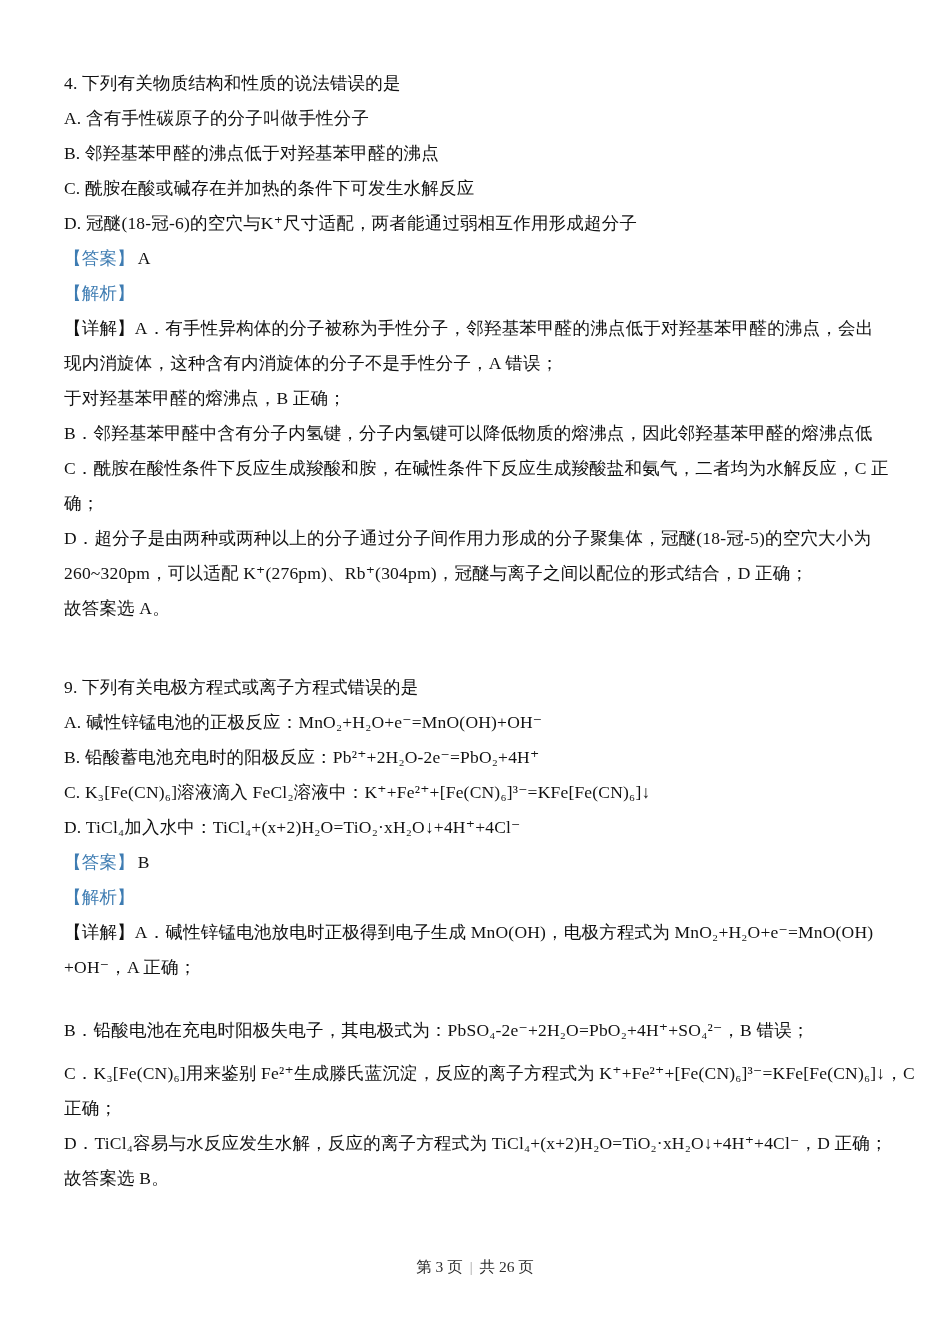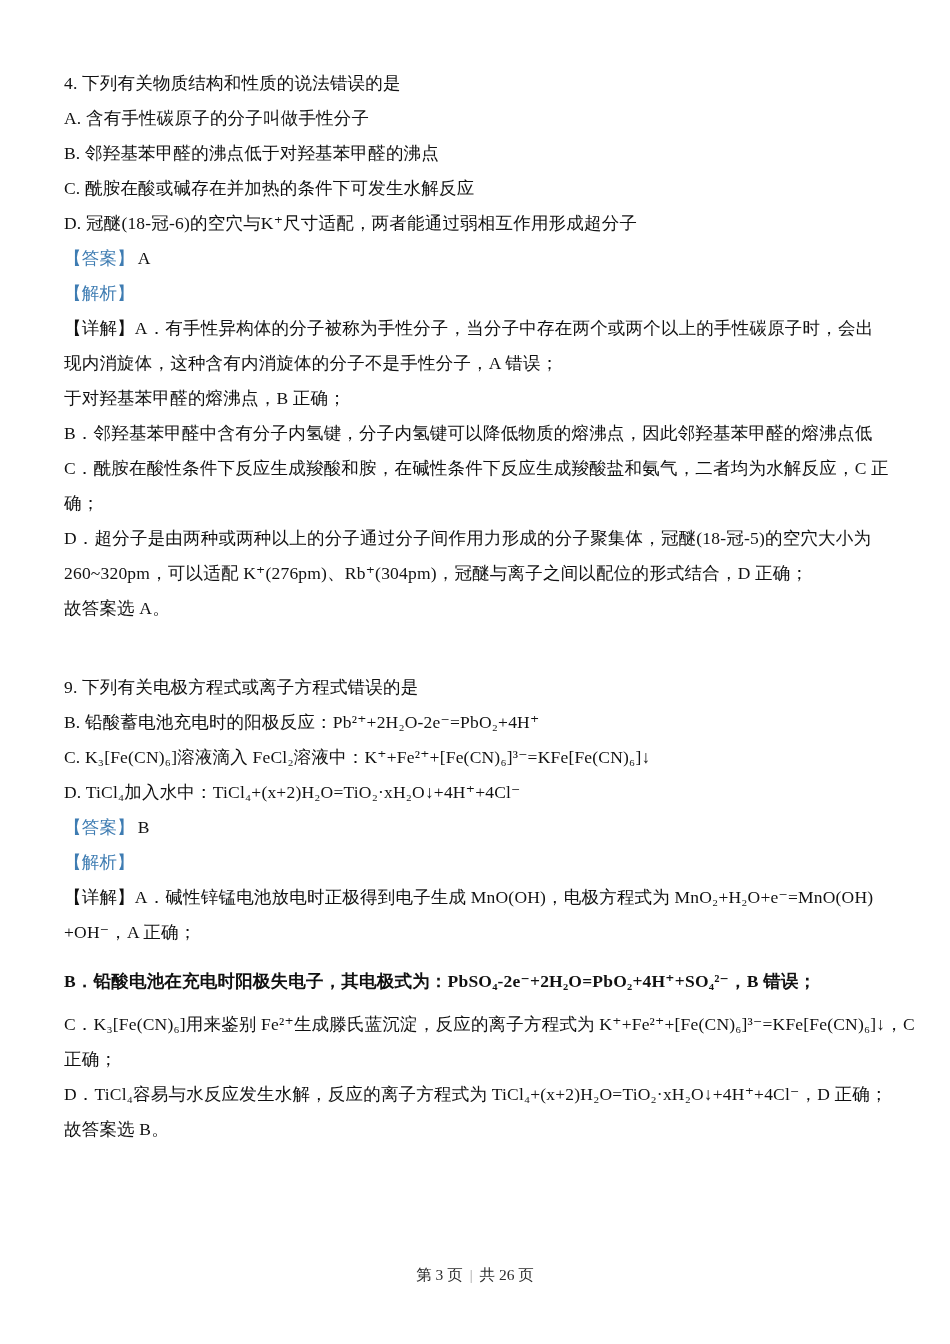--- a/index.html
+++ b/index.html
@@ -21,24 +21,24 @@
   .content { position: absolute; left: 64px; right: 58px; top: 66px; }
   .line {
     min-height: 35px; line-height: 35px;
     font-size: 17.5px;
     white-space: nowrap;
     letter-spacing: 0.2px;
   }
   .blue { color: var(--accent-blue); }
   .answer-value { margin-left: 3px; }
   .q5-block { margin-top: 44px; }
-  .mt-extra { margin-top: 14px; font-weight: bold; }
+  .mt-extra { margin-top: 28px; }
   .mt-extra2 { margin-top: 8px; }
   .footer {
-    position: absolute; bottom: 8px; left: 0; right: 0;
+    position: absolute; bottom: 16px; left: 0; right: 0;
     text-align: center;
     font-size: 15.5px; line-height: 24px; color: #2b2b2b;
   }
   .footer .sep { color: var(--footer-sep); margin: 0 7px; font-size: 14px; }
 </style>
 </head>
 <body>
 
 <div class="page">
   <div class="content">
@@ -48,33 +48,34 @@
       <div class="line">A. 含有手性碳原子的分子叫做手性分子</div>
       <div class="line">B. 邻羟基苯甲醛的沸点低于对羟基苯甲醛的沸点</div>
       <div class="line">C. 酰胺在酸或碱存在并加热的条件下可发生水解反应</div>
       <div class="line">D. 冠醚(18-冠-6)的空穴与K⁺尺寸适配，两者能通过弱相互作用形成超分子</div>
       <div class="line">
         <span class="blue">【答案】</span><span class="answer-value">A</span>
       </div>
       <div class="line">
         <span class="blue">【解析】</span>
       </div>
-      <div class="line">【详解】A．有手性异构体的分子被称为手性分子，当分子中存在两个或两个以上的手性碳原子时，会出</div>
+      <div class="line">【详解】A．有手性异构体的分子被称为手性分子，邻羟基苯甲醛的沸点低于对羟基苯甲醛的沸点，会出</div>
       <div class="line">现内消旋体，这种含有内消旋体的分子不是手性分子，A 错误；</div>
       <div class="line">于对羟基苯甲醛的熔沸点，B 正确；</div>
       <div class="line">B．邻羟基苯甲醛中含有分子内氢键，分子内氢键可以降低物质的熔沸点，因此邻羟基苯甲醛的熔沸点低</div>
       <div class="line">C．酰胺在酸性条件下反应生成羧酸和胺，在碱性条件下反应生成羧酸盐和氨气，二者均为水解反应，C 正</div>
       <div class="line">确；</div>
       <div class="line">D．超分子是由两种或两种以上的分子通过分子间作用力形成的分子聚集体，冠醚(18-冠-5)的空穴大小为</div>
       <div class="line">260~320pm，可以适配 K⁺(276pm)、Rb⁺(304pm)，冠醚与离子之间以配位的形式结合，D 正确；</div>
       <div class="line">故答案选 A。</div>
     </section>
 
     <section class="q5-block">
       <div class="line">9. 下列有关电极方程式或离子方程式错误的是</div>
+      <div class="line">A. 碱性锌锰电池的正极反应：MnO₂+H₂O+e⁻=MnO(OH)+OH⁻</div>
       <div class="line">B. 铅酸蓄电池充电时的阳极反应：Pb²⁺+2H₂O-2e⁻=PbO₂+4H⁺</div>
       <div class="line">C. K₃[Fe(CN)₆]溶液滴入 FeCl₂溶液中：K⁺+Fe²⁺+[Fe(CN)₆]³⁻=KFe[Fe(CN)₆]↓</div>
       <div class="line">D. TiCl₄加入水中：TiCl₄+(x+2)H₂O=TiO₂·xH₂O↓+4H⁺+4Cl⁻</div>
       <div class="line">
         <span class="blue">【答案】</span><span class="answer-value">B</span>
       </div>
       <div class="line">
         <span class="blue">【解析】</span>
       </div>
       <div class="line">【详解】A．碱性锌锰电池放电时正极得到电子生成 MnO(OH)，电极方程式为 MnO₂+H₂O+e⁻=MnO(OH)</div>

